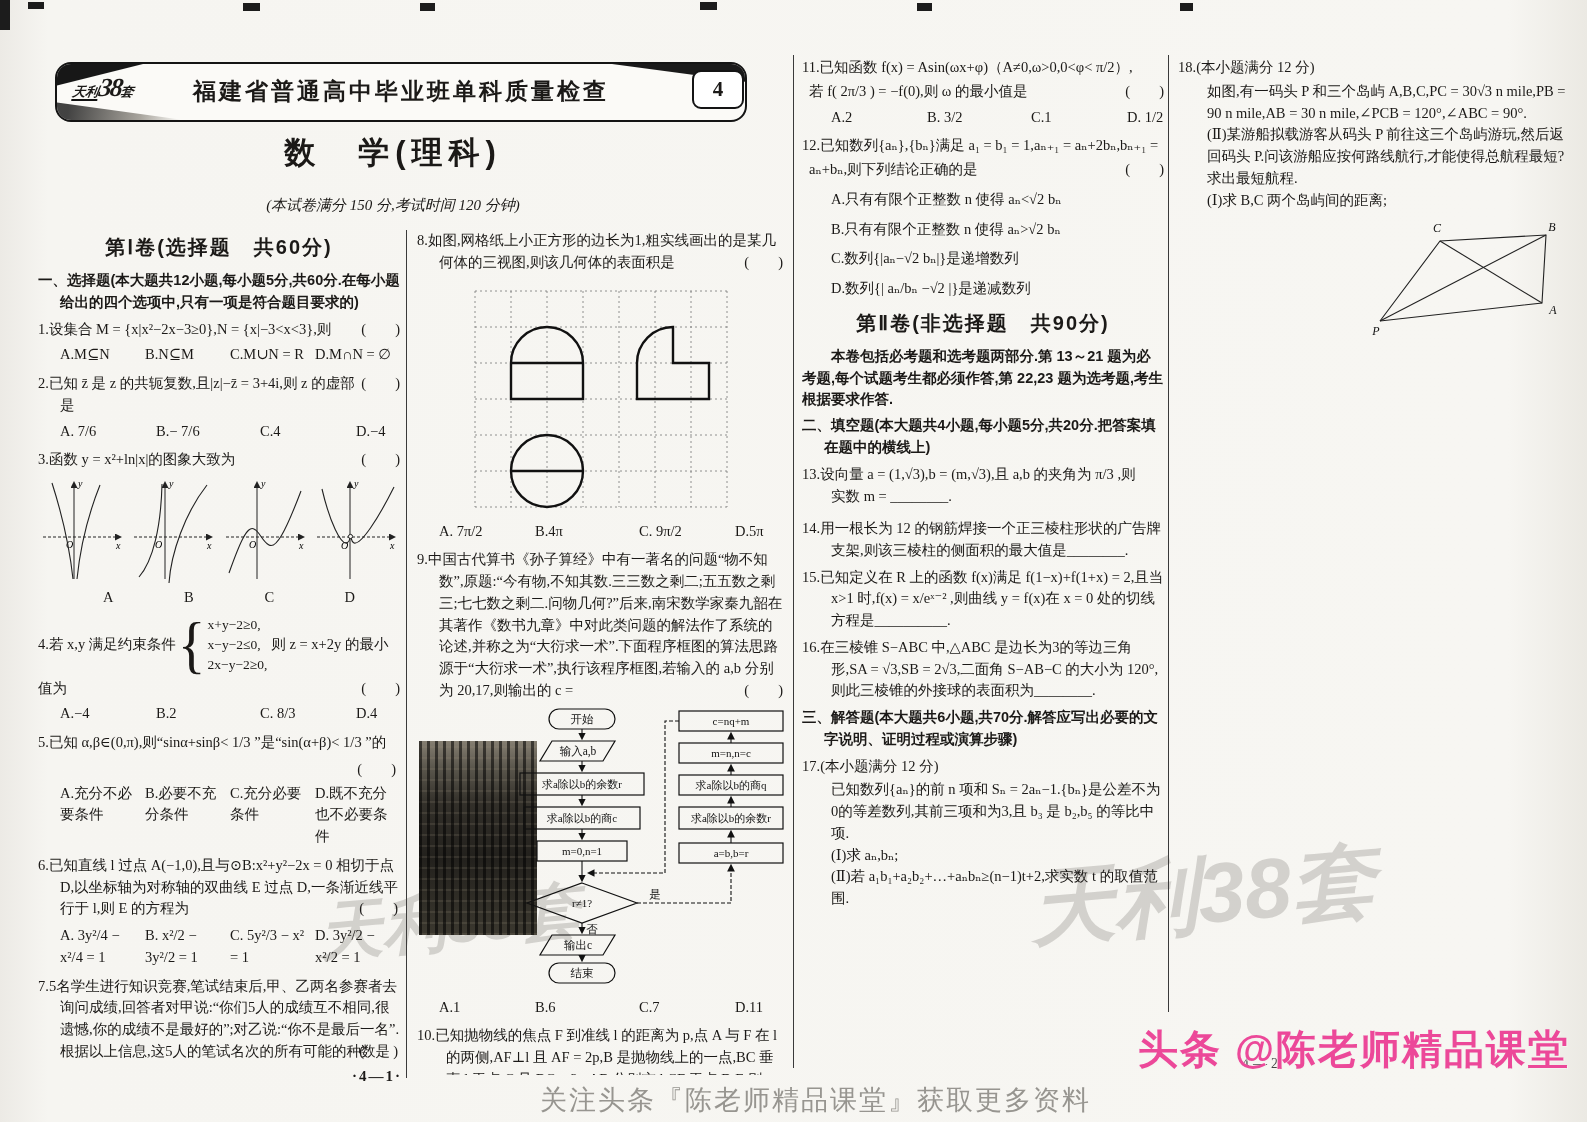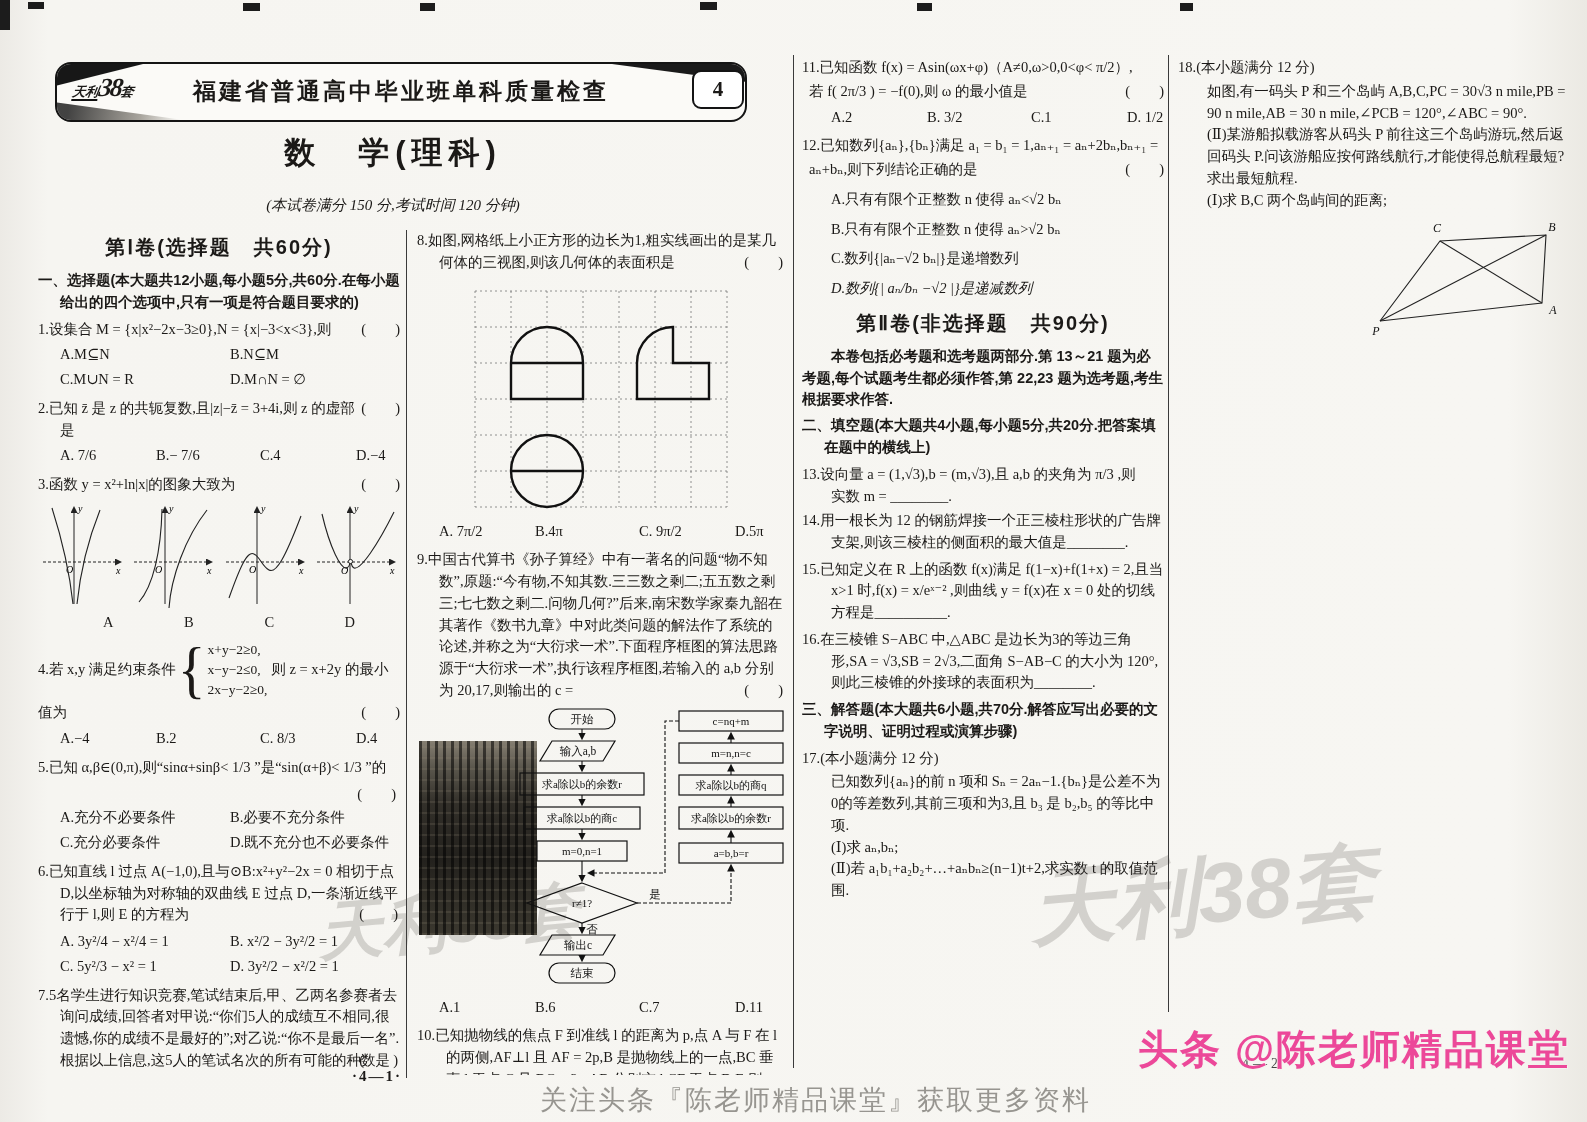--- a/index.html
+++ b/index.html
@@ -36,21 +36,21 @@
   .q2d{padding-left:29px;text-indent:-29px;}
   .paren{position:absolute;right:2px;bottom:0;text-indent:0;}
   .qline{display:flex;justify-content:space-between;padding-left:22px;text-indent:-22px;margin-bottom:4px;}
   .qline .pr{text-indent:0;}
   .parenline{text-align:right;padding-right:4px;margin-bottom:2px;}
   .bold{font-weight:700;font-family:"Liberation Sans",sans-serif;}
   .sec-title{text-align:center;font-size:20px;font-weight:700;letter-spacing:2px;
         font-family:"Liberation Sans",sans-serif;margin:2px 0 8px 0;}
   .lead{text-indent:2em;margin:0 0 4px 0;}
   .opts4{display:grid;grid-template-columns:96px 104px 96px 1fr;margin:1px 0 7px 22px;}
-  .opts2{display:grid;grid-template-columns:1fr 1fr;margin:1px 0 7px 22px;row-gap:3px;}
+  .opts2{display:grid;grid-template-columns:1fr 1fr 1fr 1fr;margin:1px 0 7px 22px;row-gap:3px;}
   .optlines div{margin:8px 0 3px 22px;}
   .graphs{display:flex;justify-content:space-between;margin:4px 0 0 2px;}
   .glabels{display:flex;justify-content:space-between;margin:0 10px 6px 30px;}
   .glabels span{width:86px;text-align:center;}
   .cons-row{display:flex;align-items:center;margin-bottom:2px;}
   .cons-row .lead-t{white-space:nowrap;}
   .brace{font-size:58px;font-weight:400;line-height:.85;transform:scaleY(1.1);margin:0 2px 0 2px;}
   .cons-col{display:flex;flex-direction:column;font-size:13.5px;line-height:1.5;white-space:nowrap;}
   .fc-wrap{position:relative;height:288px;margin:4px 0 2px 0;}
   .photo{position:absolute;left:2px;top:34px;width:118px;height:194px;
@@ -353,29 +353,29 @@
 
   <p class="q q2d" style="margin-bottom:2px;">12.已知数列{aₙ},{bₙ}满足 a₁ = b₁ = 1,aₙ₊₁ = aₙ+2bₙ,bₙ₊₁ =</p>
   <div class="qline" style="padding-left:29px;">
       <span>aₙ+bₙ,则下列结论正确的是</span>
       <span class="pr">(　　)</span>
     </div>
   <div class="optlines">
     <div style="margin-left:29px;">A.只有有限个正整数 n 使得 aₙ&lt;√2 bₙ</div>
     <div style="margin-left:29px;">B.只有有限个正整数 n 使得 aₙ&gt;√2 bₙ</div>
     <div style="margin-left:29px;">C.数列{|aₙ−√2 bₙ|}是递增数列</div>
-    <div style="margin-left:29px;margin-bottom:8px;font-style:italic;">D.数列{| aₙ/bₙ −√2 |}是递减数列</div>
+    <div style="margin-left:29px;margin-bottom:8px;">D.数列{| aₙ/bₙ −√2 |}是递减数列</div>
   </div>
 
   <div class="sec-title">第Ⅱ卷(非选择题　共90分)</div>
   <p class="lead bold">本卷包括必考题和选考题两部分.第 13～21 题为必考题,每个试题考生都必须作答,第 22,23 题为选考题,考生根据要求作答.</p>
   <p class="q bold">二、填空题(本大题共4小题,每小题5分,共20分.把答案填在题中的横线上)</p>
 
   <p class="q q2d" style="margin-bottom:1px;">13.设向量 a = (1,√3),b = (m,√3),且 a,b 的夹角为 π/3 ,则</p>
-  <div style="padding-left:29px;margin-bottom:2px;">实数 m = ________.</div>
+  <div style="padding-left:29px;margin-bottom:10px;">实数 m = ________.</div>
   <p class="q q2d">14.用一根长为 12 的钢筋焊接一个正三棱柱形状的广告牌支架,则该三棱柱的侧面积的最大值是________.</p>
   <p class="q q2d">15.已知定义在 R 上的函数 f(x)满足 f(1−x)+f(1+x) = 2,且当 x&gt;1 时,f(x) = x/eˣ⁻² ,则曲线 y = f(x)在 x = 0 处的切线方程是__________.</p>
   <p class="q q2d">16.在三棱锥 S−ABC 中,△ABC 是边长为3的等边三角形,SA = √3,SB = 2√3,二面角 S−AB−C 的大小为 120°,则此三棱锥的外接球的表面积为________.</p>
 
   <p class="q bold">三、解答题(本大题共6小题,共70分.解答应写出必要的文字说明、证明过程或演算步骤)</p>
 
   <p class="q q2d" style="margin-bottom:2px;">17.(本小题满分 12 分)</p>
   <div style="padding-left:29px;">
     <div>已知数列{aₙ}的前 n 项和 Sₙ = 2aₙ−1.{bₙ}是公差不为0的等差数列,其前三项和为3,且 b₃ 是 b₂,b₅ 的等比中项.</div>
     <div>(Ⅰ)求 aₙ,bₙ;</div>

